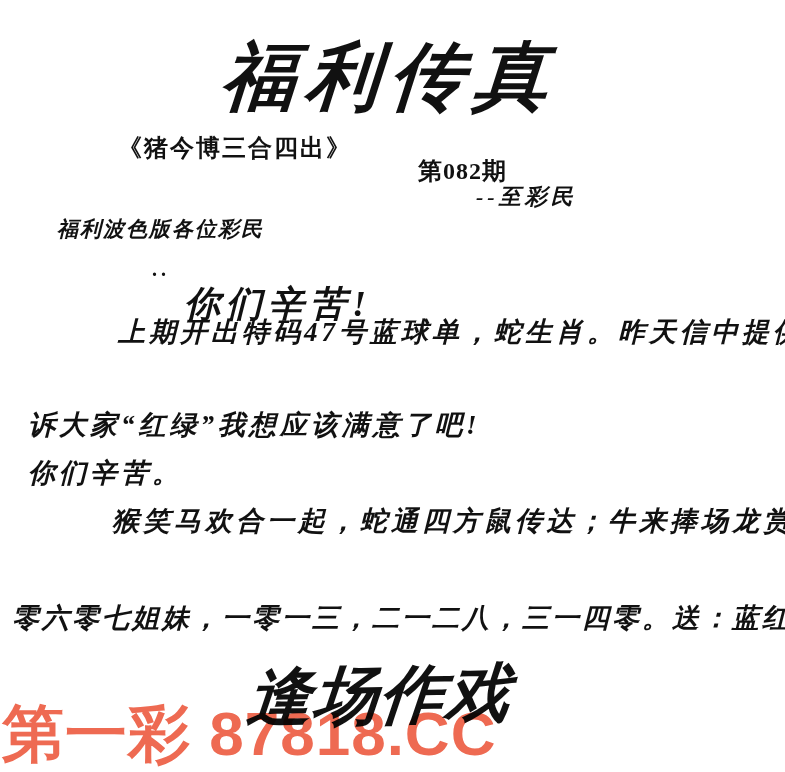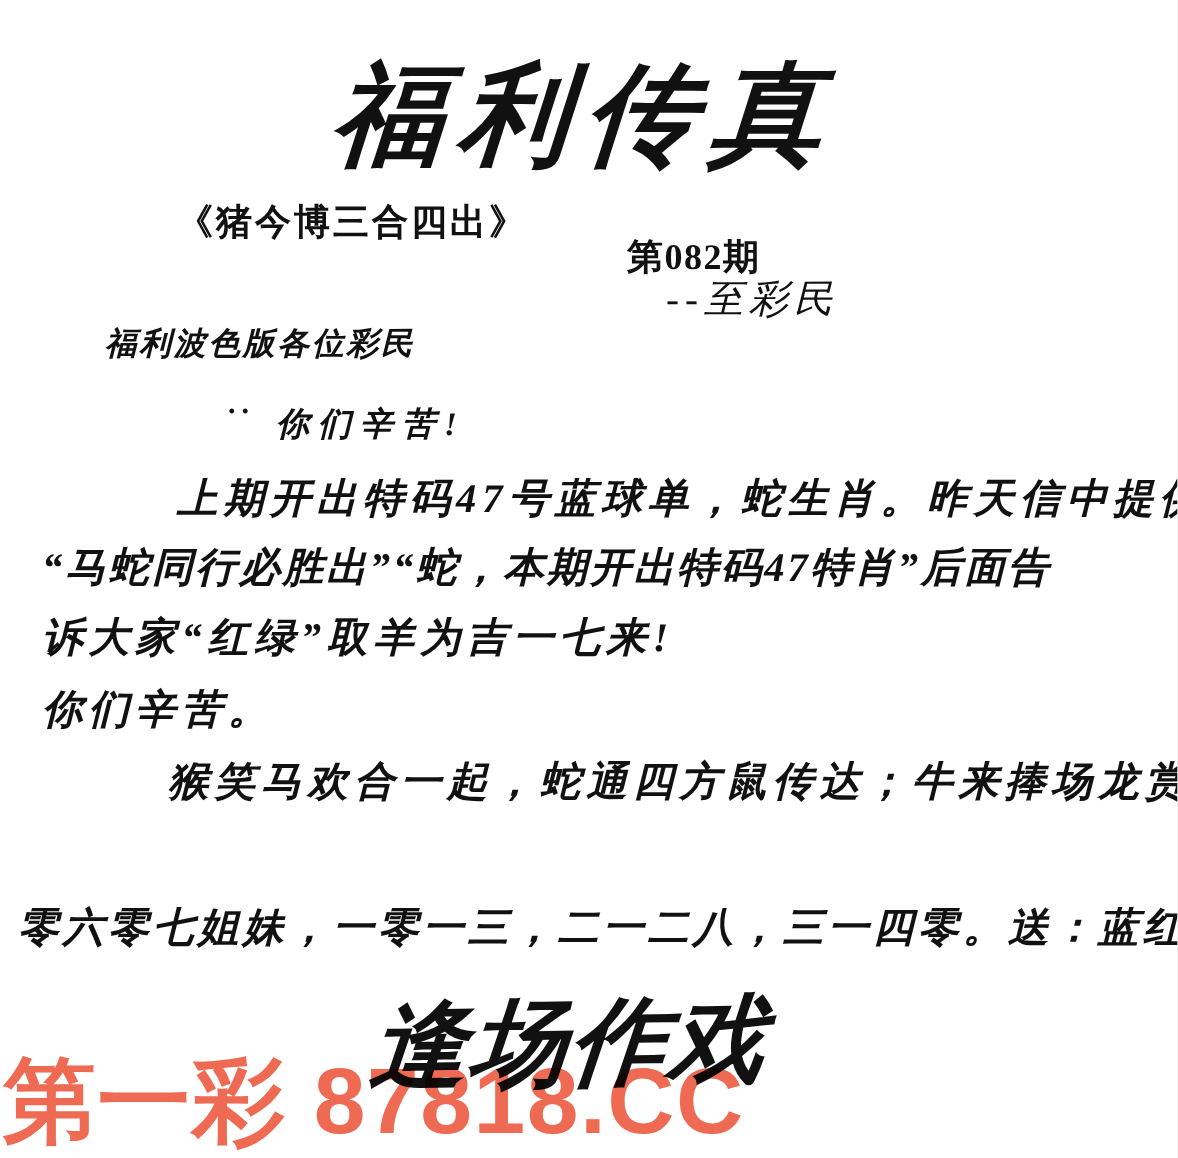--- a/index.html
+++ b/index.html
@@ -24,36 +24,36 @@
     font-size:24px;font-weight:bold;
     letter-spacing:2px;
   }
   .subhead-right{
     left:418px;top:134px;
     font-size:24px;font-weight:bold;
     letter-spacing:1px;
     margin-top:21px;
   }
   .dedication{
-    left:444px;top:182px;
-    font-size:26px;font-weight:normal;font-style:italic;
+    left:476px;top:182px;
+    font-size:22px;font-weight:bold;font-style:italic;
     letter-spacing:4px;
   }
   .salutation{
-    left:70px;top:215px;
+    left:57px;top:215px;
     font-size:21px;font-weight:bold;font-style:italic;
     letter-spacing:2px;
   }
   .greeting-marks{
     left:152px;top:258px;
     font-size:20px;font-weight:bold;letter-spacing:4px;
   }
   .greeting{
-    left:184px;top:268px;
-    font-size:22px;font-weight:bold;font-style:italic;
+    left:184px;top:280px;
+    font-size:36px;font-weight:bold;font-style:italic;
     letter-spacing:6px;
   }
   .body-line{
     font-size:27px;font-weight:bold;font-style:italic;
     letter-spacing:4px;
   }
   .l-p1a{left:118px;top:314px;}
   .l-p1b{left:28px;top:360px;letter-spacing:2px;}
   .l-p1c{left:28px;top:407px;}
   .l-p2 {left:28px;top:455px;}
@@ -88,22 +88,21 @@
   <div class="abs subhead-right">第082期</div>
 
   <div class="abs dedication">--至彩民</div>
 
   <div class="abs salutation">福利波色版各位彩民</div>
 
   <div class="abs greeting-marks">..</div>
   <div class="abs greeting">你们辛苦!</div>
 
   <div class="abs body-line l-p1a">上期开出特码47号蓝球单，蛇生肖。昨天信中提供</div>
-  <div class="abs body-line l-p1b">“马蛇同行必胜出”“蛇，本期开出特码47特肖”后面告</div>
-  <div class="abs body-line l-p1c">诉大家“红绿”取羊为吉一七来!</div>
+  <div class="abs body-line l-p1c">诉大家“红绿”我想应该满意了吧!</div>
 
   <div class="abs body-line l-p2">你们辛苦。</div>
 
   <div class="abs body-line l-p3a">猴笑马欢合一起，蛇通四方鼠传达；牛来捧场龙赏</div>
   <div class="abs body-line l-p3c">零六零七姐妹，一零一三，二一二八，三一四零。送：蓝红</div>
 
   <div class="abs watermark" style="color: rgb(238, 106, 82);">第一彩 87818.CC</div>
   <div class="abs signature">逢场作戏</div>
 
 </div>

